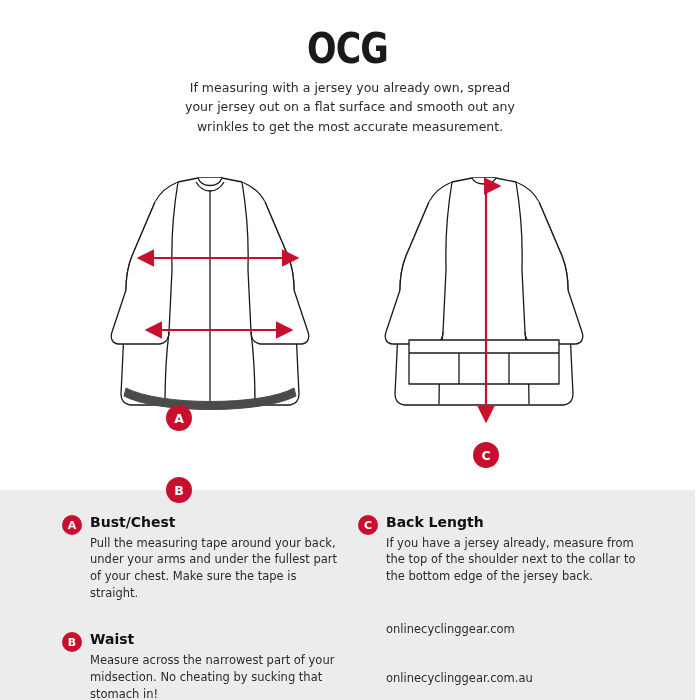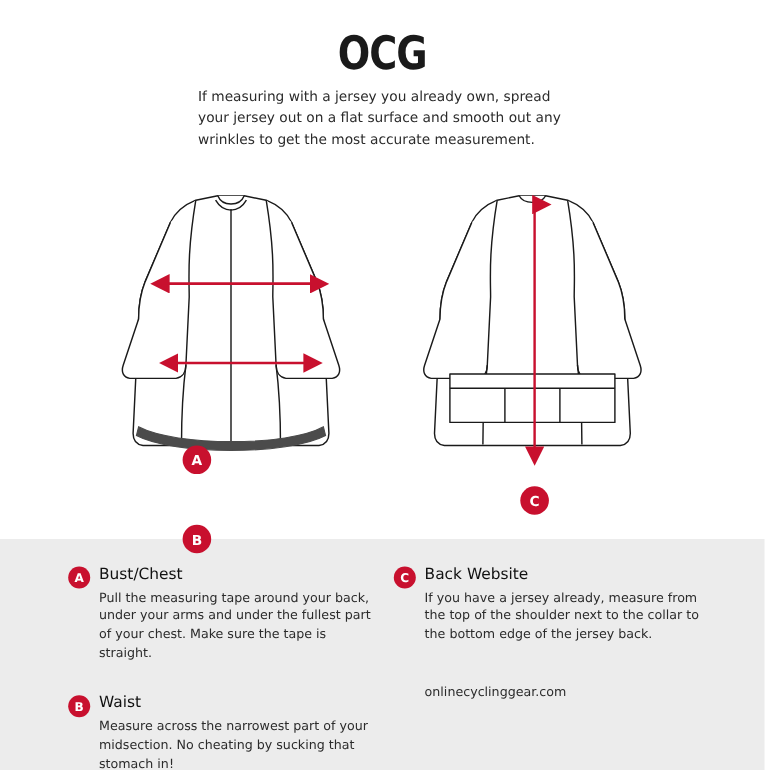--- a/index.html
+++ b/index.html
@@ -26,20 +26,21 @@
     font-size: 42px;
     letter-spacing: -1px;
     color: #1a1a1a;
     font-stretch: condensed;
     transform: scaleX(0.92);
   }
   .intro {
     position: absolute;
     top: 78px; left: 180px;
     width: 340px;
+    text-align: center;
     font-size: 12.5px;
     line-height: 1.55;
     color: #2b2b2b;
   }
 
   
   .diagram {
     position: absolute;
     top: 160px; left: 0;
     width: 700px; height: 330px;
@@ -86,21 +87,21 @@
     background: #c8102e;
     color: #fff;
     font-size: 11px;
     font-weight: bold;
     display: flex;
     align-items: center;
     justify-content: center;
   }
   .legend-title {
     font-size: 14px;
-    font-weight: normal;
+    font-weight: bold;
     color: #111;
     margin: 0 0 4px 0;
     line-height: 1.2;
   }
   .legend-body {
     font-size: 11.5px;
     line-height: 1.45;
     color: #2b2b2b;
   }
   .legend-entry.no-badge { padding-left: 28px; }
@@ -222,25 +223,26 @@
         <div class="legend-title">Waist</div>
         <div class="legend-body">Measure  across the narrowest part of your midsection. No cheating by sucking that stomach in!</div>
       </div>
 
     </div>
 
     <div class="legend-col col-right">
 
       <div class="legend-entry">
         <div class="legend-badge">C</div>
-        <div class="legend-title">Back Website</div>
+        <div class="legend-title">Back Length</div>
         <div class="legend-body">If you have a jersey already, measure from the top of the shoulder next to the collar to the bottom edge of the jersey back.</div>
       </div>
 
       <div class="legend-entry no-badge" style="margin-top:36px;">
         <div class="link-line">onlinecyclinggear.com</div>
+        <div class="link-line">onlinecyclinggear.com.au</div>
       </div>
 
     </div>
 
   </div>
 
 </div>
 
 </body></html>

